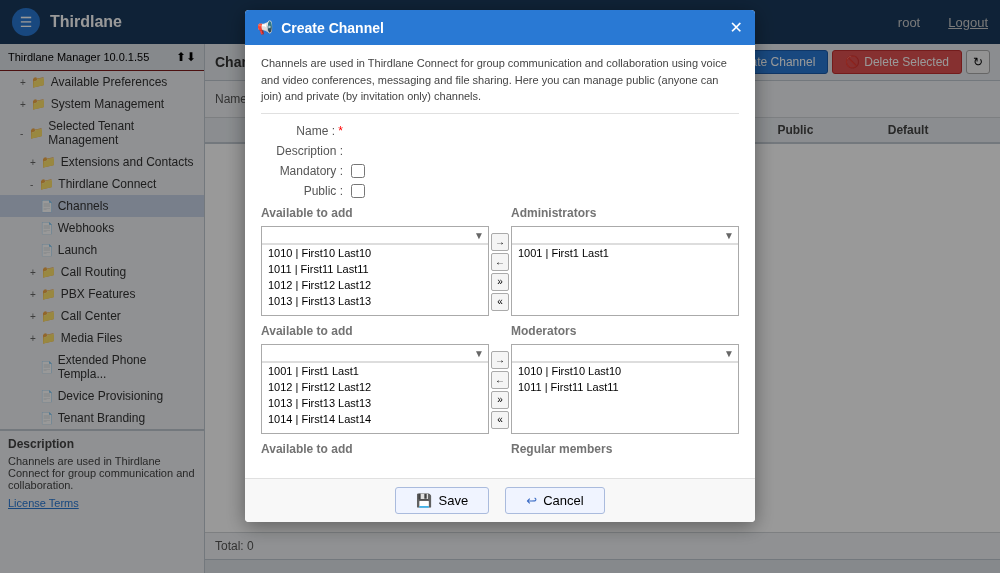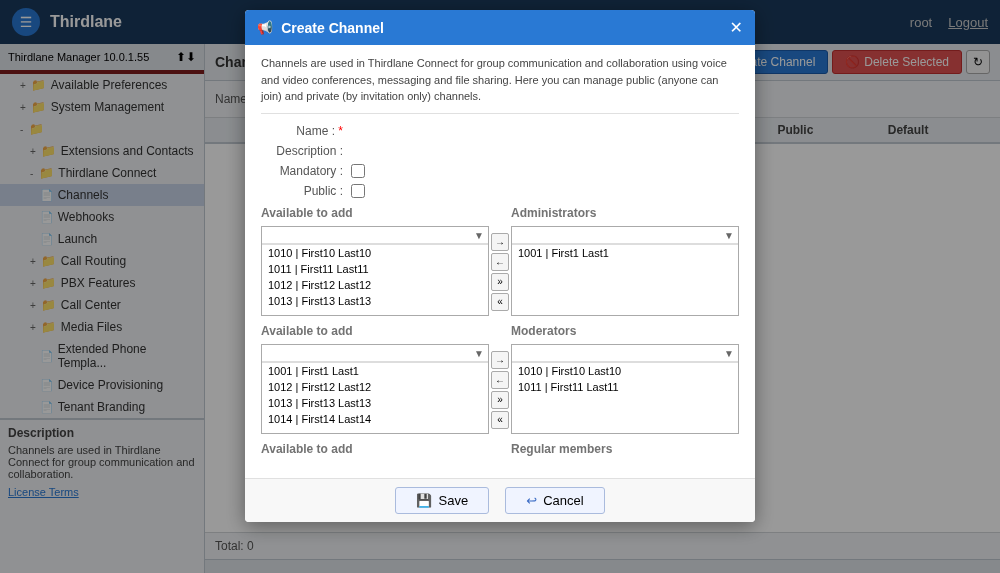--- a/index.html
+++ b/index.html
@@ -4,28 +4,28 @@
   <style>
     * { box-sizing: border-box; margin: 0; padding: 0; }
     body { font-family: Arial, sans-serif; font-size: 13px; background: #d0d8e0; width: 1000px; height: 573px; overflow: hidden; display: flex; flex-direction: column; }
 
     
     .topbar { background: #1a3a5c; color: white; height: 44px; display: flex; align-items: center; padding: 0 12px; justify-content: space-between; flex-shrink: 0; }
     .topbar-left { display: flex; align-items: center; gap: 10px; }
     .topbar-logo { width: 28px; height: 28px; background: #2979d4; border-radius: 50%; display: flex; align-items: center; justify-content: center; }
     .topbar-title { color: white; font-size: 16px; font-weight: bold; }
     .topbar-right { display: flex; align-items: center; gap: 16px; font-size: 13px; color: #ccc; }
-    .topbar-right a { color: #ccc; text-decoration: underline; cursor: pointer; }
+    .topbar-right a { color: #ccc; text-decoration: underline; cursor: pointer; margin-left: 12px; }
 
     
     .main-layout { display: flex; flex: 1; overflow: hidden; }
 
     
     .sidebar { width: 205px; background: #f0f2f5; border-right: 1px solid #c0c8d0; overflow-y: auto; flex-shrink: 0; }
-    .sidebar-header { background: #e0e4ea; padding: 6px 8px; display: flex; align-items: center; justify-content: space-between; border-bottom: 4px solid #7f1d1d; font-size: 12px; }
+    .sidebar-header { background: #e0e4ea; padding: 6px 8px; display: flex; align-items: center; justify-content: space-between; border-bottom: 1px solid #7f1d1d; font-size: 12px; }
     .sidebar-item { padding: 4px 8px 4px 12px; cursor: pointer; display: flex; align-items: center; gap: 4px; font-size: 12px; color: #333; }
     .sidebar-item.indent1 { padding-left: 20px; }
     .sidebar-item.indent2 { padding-left: 30px; }
     .sidebar-item.indent3 { padding-left: 40px; }
     .sidebar-item.active { background: #c8d4e8; }
     .folder-icon { color: #3a6bc4; font-size: 12px; }
     .doc-icon { color: #5a8ad4; font-size: 11px; }
     .expand-icon { font-size: 10px; color: #666; margin-right: 2px; }
 
     
@@ -123,20 +123,21 @@
       <span>Available Preferences</span>
     </div>
     <div class="sidebar-item indent1">
       <span class="expand-icon">+</span>
       <span class="folder-icon">📁</span>
       <span>System Management</span>
     </div>
     <div class="sidebar-item indent1">
       <span class="expand-icon">-</span>
       <span class="folder-icon">📁</span>
+      <span>Selected Tenant Management</span>
     </div>
     <div class="sidebar-item indent2">
       <span class="expand-icon">+</span>
       <span class="folder-icon">📁</span>
       <span>Extensions and Contacts</span>
     </div>
     <div class="sidebar-item indent2">
       <span class="expand-icon">-</span>
       <span class="folder-icon">📁</span>
       <span>Thirdlane Connect</span>

